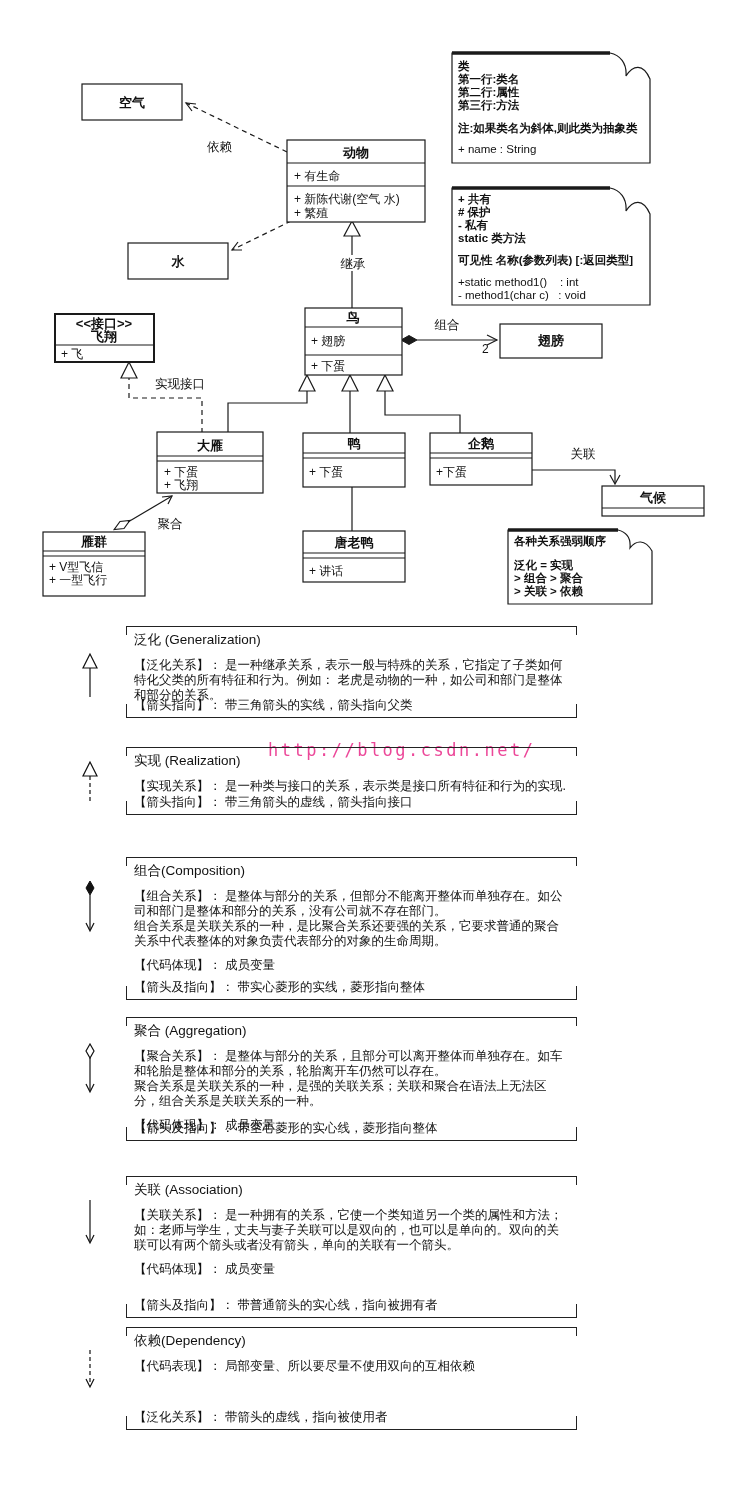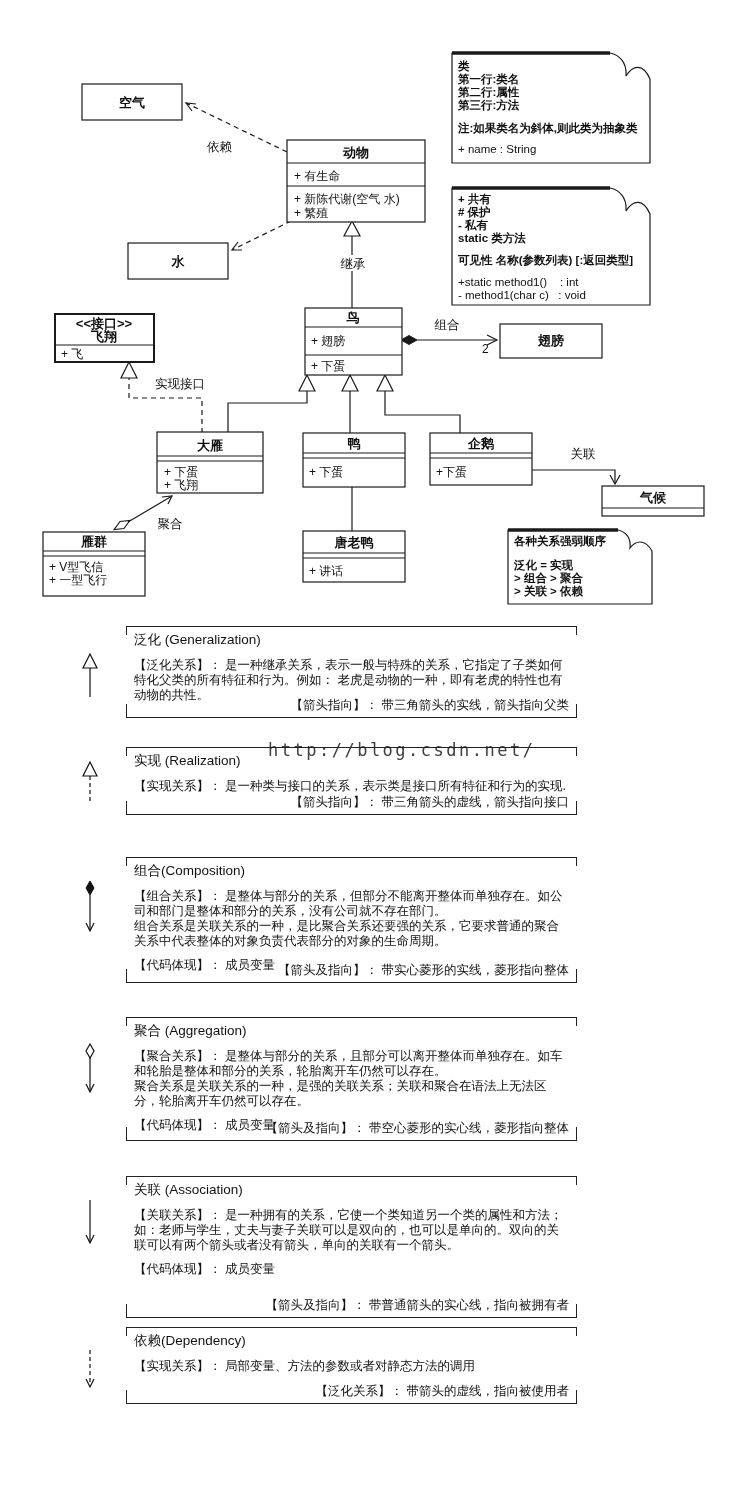--- a/index.html
+++ b/index.html
@@ -21,24 +21,24 @@
   svg .nb{font-size:11.5px;font-weight:bold;}
   svg .nc{font-size:11.5px;white-space:pre;}
   .sec{position:absolute;left:126px;width:451px;box-sizing:border-box;padding:3px 8px 4px 8px;}
   .sec .frame-top{position:absolute;left:0;top:0;right:0;height:8px;
        border-top:1px solid #222;border-left:1px solid #222;border-right:1px solid #222;}
   .sec .frame-bottom{position:absolute;left:0;bottom:0;right:0;height:13px;
        border-bottom:1px solid #222;border-left:1px solid #222;border-right:1px solid #222;}
   .sec h3{margin:2px 0 0 0;font-size:13.5px;font-weight:normal;}
   .sec p{margin:9px 0 0 0;font-size:12.5px;line-height:15px;}
   .sec p.extra{margin:0;}
-  .sec p.footer{position:absolute;left:8px;right:8px;bottom:5px;margin:0;text-align:right;}
+  .sec p.footer{position:absolute;left:8px;right:8px;bottom:5px;margin:0;}
   .icon{position:absolute;}
   .watermark{position:absolute;left:268px;top:740px;font-family:"DejaVu Sans Mono",monospace;
-       font-size:17px;letter-spacing:2.5px;color:#404040;}
+       font-size:17px;letter-spacing:2.5px;color:#ec4899;}
 </style>
 </head>
 <body>
 
 <div class="canvas">
 
 <svg width="747" height="618" viewBox="0 0 747 618">
 
   <g>
     <line class="ln dash" x1="287" y1="152" x2="186" y2="103"></line>
@@ -245,62 +245,62 @@
 </svg>
 <svg class="icon" style="left:82px;top:1348px" width="16" height="42">
   <line x1="8" y1="2" x2="8" y2="38" stroke="#111" stroke-width="1.2" stroke-dasharray="4 3"></line>
   <polyline points="4,31 8,39 12,31" fill="none" stroke="#111" stroke-width="1.2"></polyline>
 </svg>
 
 <section class="sec" style="top:626px;height:92px">
   <div class="frame-top"></div>
   <div class="frame-bottom"></div>
   <h3>泛化 (Generalization)</h3>
-  <p>【泛化关系】： 是一种继承关系，表示一般与特殊的关系，它指定了子类如何特化父类的所有特征和行为。例如： 老虎是动物的一种，即有老虎的特性也有动物的共性。</p>
+  <p>【泛化关系】： 是一种继承关系，表示一般与特殊的关系，它指定了子类如何特化父类的所有特征和行为。例如： 老虎是动物的一种，如公司和部门是整体和部分的关系。</p>
   <p class="footer">【箭头指向】： 带三角箭头的实线，箭头指向父类</p>
 </section>
 
 <section class="sec" style="top:747px;height:68px">
   <div class="frame-top"></div>
   <div class="frame-bottom"></div>
   <h3>实现 (Realization)</h3>
   <p>【实现关系】： 是一种类与接口的关系，表示类是接口所有特征和行为的实现.</p>
   <p class="footer">【箭头指向】： 带三角箭头的虚线，箭头指向接口</p>
 </section>
 
-<section class="sec" style="top:857px;height:126px">
+<section class="sec" style="top:857px;height:143px">
   <div class="frame-top"></div>
   <div class="frame-bottom"></div>
   <h3>组合(Composition)</h3>
   <p>【组合关系】： 是整体与部分的关系，但部分不能离开整体而单独存在。如公司和部门是整体和部分的关系，没有公司就不存在部门。</p>
   <p class="extra">组合关系是关联关系的一种，是比聚合关系还要强的关系，它要求普通的聚合关系中代表整体的对象负责代表部分的对象的生命周期。</p>
   <p>【代码体现】： 成员变量</p>
   <p class="footer">【箭头及指向】： 带实心菱形的实线，菱形指向整体</p>
 </section>
 
 <section class="sec" style="top:1017px;height:124px">
   <div class="frame-top"></div>
   <div class="frame-bottom"></div>
   <h3>聚合 (Aggregation)</h3>
   <p>【聚合关系】： 是整体与部分的关系，且部分可以离开整体而单独存在。如车和轮胎是整体和部分的关系，轮胎离开车仍然可以存在。</p>
-  <p class="extra">聚合关系是关联关系的一种，是强的关联关系；关联和聚合在语法上无法区分，轮胎离开车仍然可以存在。</p>
+  <p class="extra">聚合关系是关联关系的一种，是强的关联关系；关联和聚合在语法上无法区分，组合关系是关联关系的一种。</p>
   <p>【代码体现】： 成员变量</p>
   <p class="footer">【箭头及指向】： 带空心菱形的实心线，菱形指向整体</p>
 </section>
 
 <section class="sec" style="top:1176px;height:142px">
   <div class="frame-top"></div>
   <div class="frame-bottom"></div>
   <h3>关联 (Association)</h3>
   <p>【关联关系】： 是一种拥有的关系，它使一个类知道另一个类的属性和方法；如：老师与学生，丈夫与妻子关联可以是双向的，也可以是单向的。双向的关联可以有两个箭头或者没有箭头，单向的关联有一个箭头。</p>
   <p>【代码体现】： 成员变量</p>
   <p class="footer">【箭头及指向】： 带普通箭头的实心线，指向被拥有者</p>
 </section>
 
-<section class="sec" style="top:1327px;height:77px">
+<section class="sec" style="top:1327px;height:103px">
   <div class="frame-top"></div>
   <div class="frame-bottom"></div>
   <h3>依赖(Dependency)</h3>
-  <p>【实现关系】： 局部变量、方法的参数或者对静态方法的调用</p>
+  <p>【代码表现】： 局部变量、所以要尽量不使用双向的互相依赖</p>
   <p class="footer">【泛化关系】： 带箭头的虚线，指向被使用者</p>
 </section>
 
 </div>
 
 </body></html>

